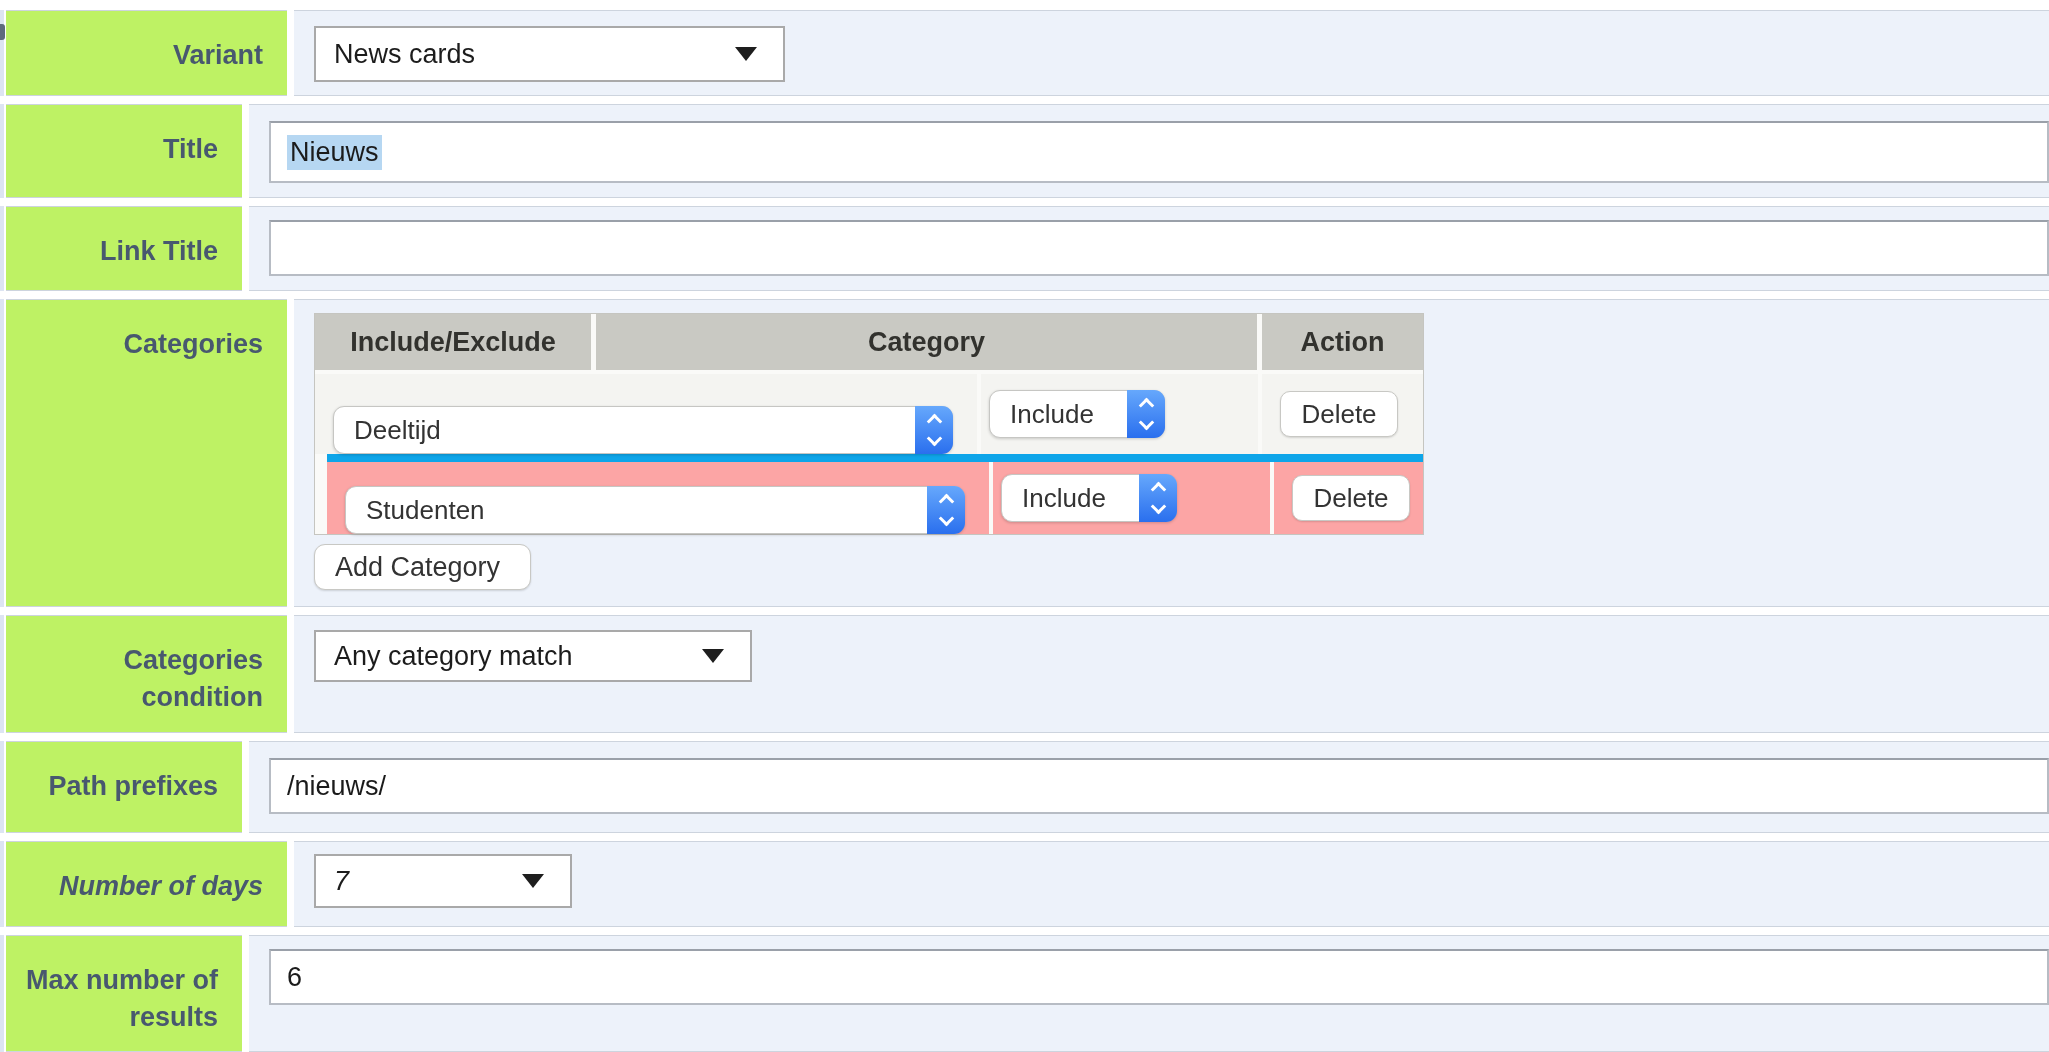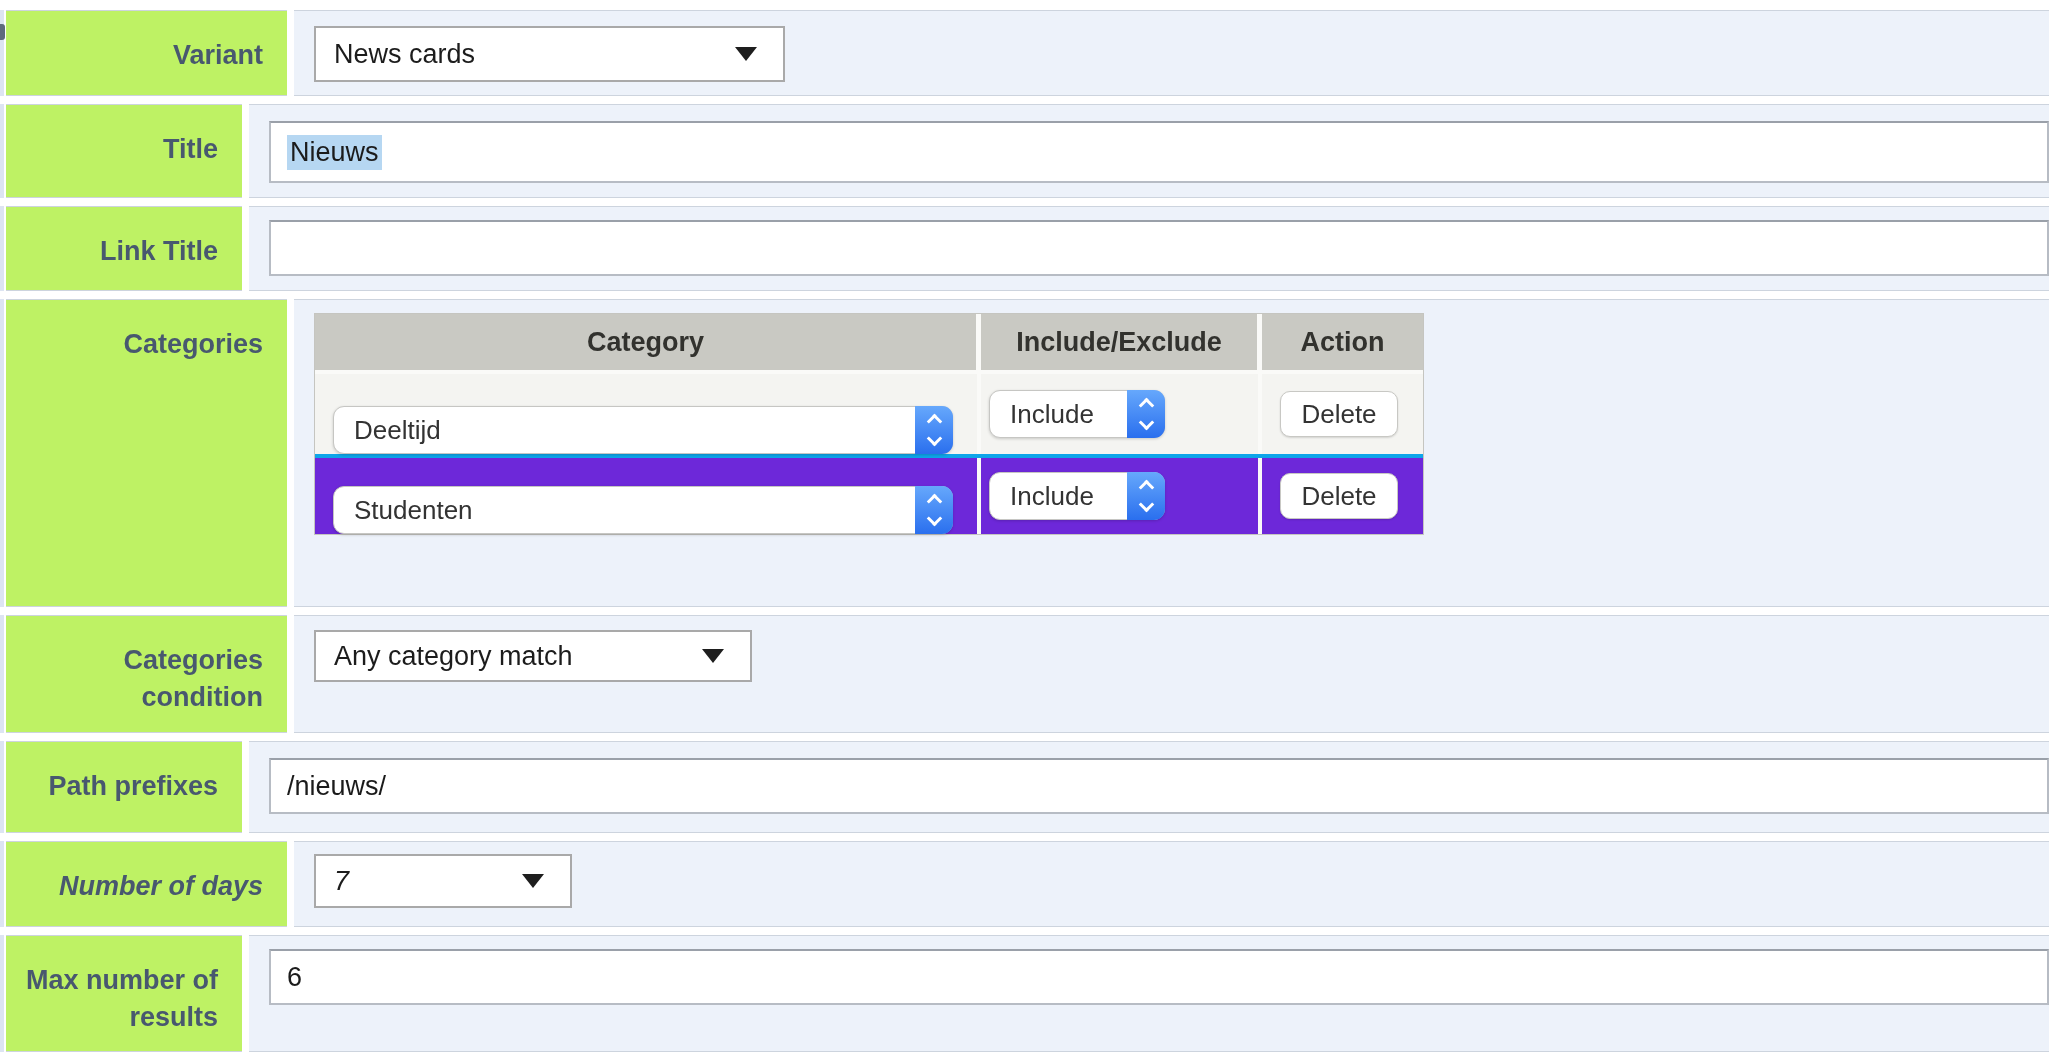--- a/index.html
+++ b/index.html
@@ -61,21 +61,21 @@
   .thead{display:flex;}
   .th{
     height:56px;line-height:56px;background:#c9c9c3;text-align:center;
     font-weight:bold;font-size:27px;color:#32322e;box-sizing:border-box;
   }
   .th-cat{width:661px;margin-right:5px;}
   .th-mode{width:276px;margin-right:5px;}
   .th-action{width:161px;}
   .tbody{margin-top:4px;}
   .tr{display:flex;align-items:center;height:80px;background:#f4f4f1;}
-  .tr.alt{background:#6d28d9;border-top:4px solid #0ea5e9;box-sizing:border-box;}
+  .tr.alt{background:#fca5a5;border-top:8px solid #0ea5e9;box-sizing:border-box;margin-left:12px;}
   .td{align-self:stretch;display:flex;align-items:center;box-sizing:border-box;}
   .td-cat{width:666px;border-right:4px solid #fafaf8;padding-left:18px;align-items:flex-end;}
   .td-mode{width:281px;border-right:4px solid #fafaf8;padding-left:8px;}
   .td-action{flex:1;padding-left:18px;}
   
   .mac-select{
     position:relative;display:flex;align-items:center;height:48px;background:#ffffff;
     border:1px solid #c6c6c3;border-radius:11px;box-shadow:0 1px 3px rgba(0,0,0,0.18);
     box-sizing:border-box;font-size:26px;color:#333333;cursor:default;
   }
@@ -131,22 +131,22 @@
       <div class="content-cell">
         <input class="text-input wide link-input" value="" style="">
       </div>
     </div>
 
     <div class="row r-categories">
       <div class="label-cell">Categories</div>
       <div class="content-cell">
         <div class="cat-table">
           <div class="thead">
+            <div class="th th-mode">Include/Exclude</div>
             <div class="th th-cat">Category</div>
-            <div class="th th-mode">Include/Exclude</div>
             <div class="th th-action">Action</div>
           </div>
           <div class="tbody">
             <div class="tr">
               <div class="td td-cat">
                 <div class="mac-select cat-sel">
                   <span class="txt">Deeltijd</span>
                   <span class="stepper">
                       <i class="chev up"></i>
                       <i class="chev down"></i>
@@ -184,20 +184,21 @@
                       <i class="chev down"></i>
                     </span>
                 </div>
               </div>
               <div class="td td-action">
                 <button class="push-btn delete-btn">Delete</button>
               </div>
             </div>
           </div>
         </div>
+        <button class="push-btn add-btn">Add Category</button>
       </div>
     </div>
 
     <div class="row r-condition">
       <div class="label-cell">Categories condition</div>
       <div class="content-cell">
         <div class="flat-select cond-select">
           <span>Any category match</span>
           <span class="tri"></span>
         </div>

